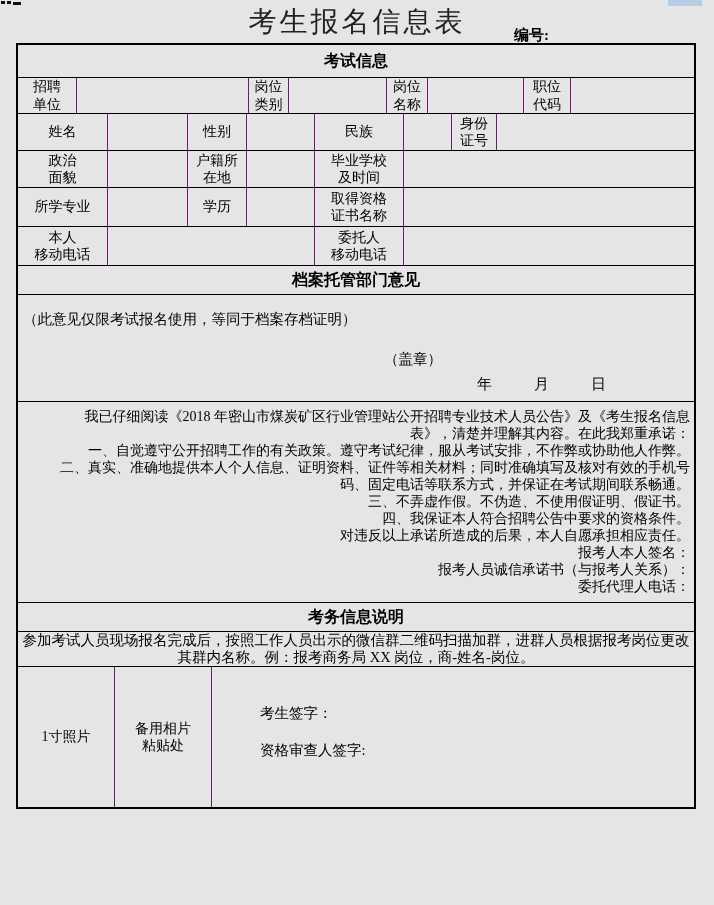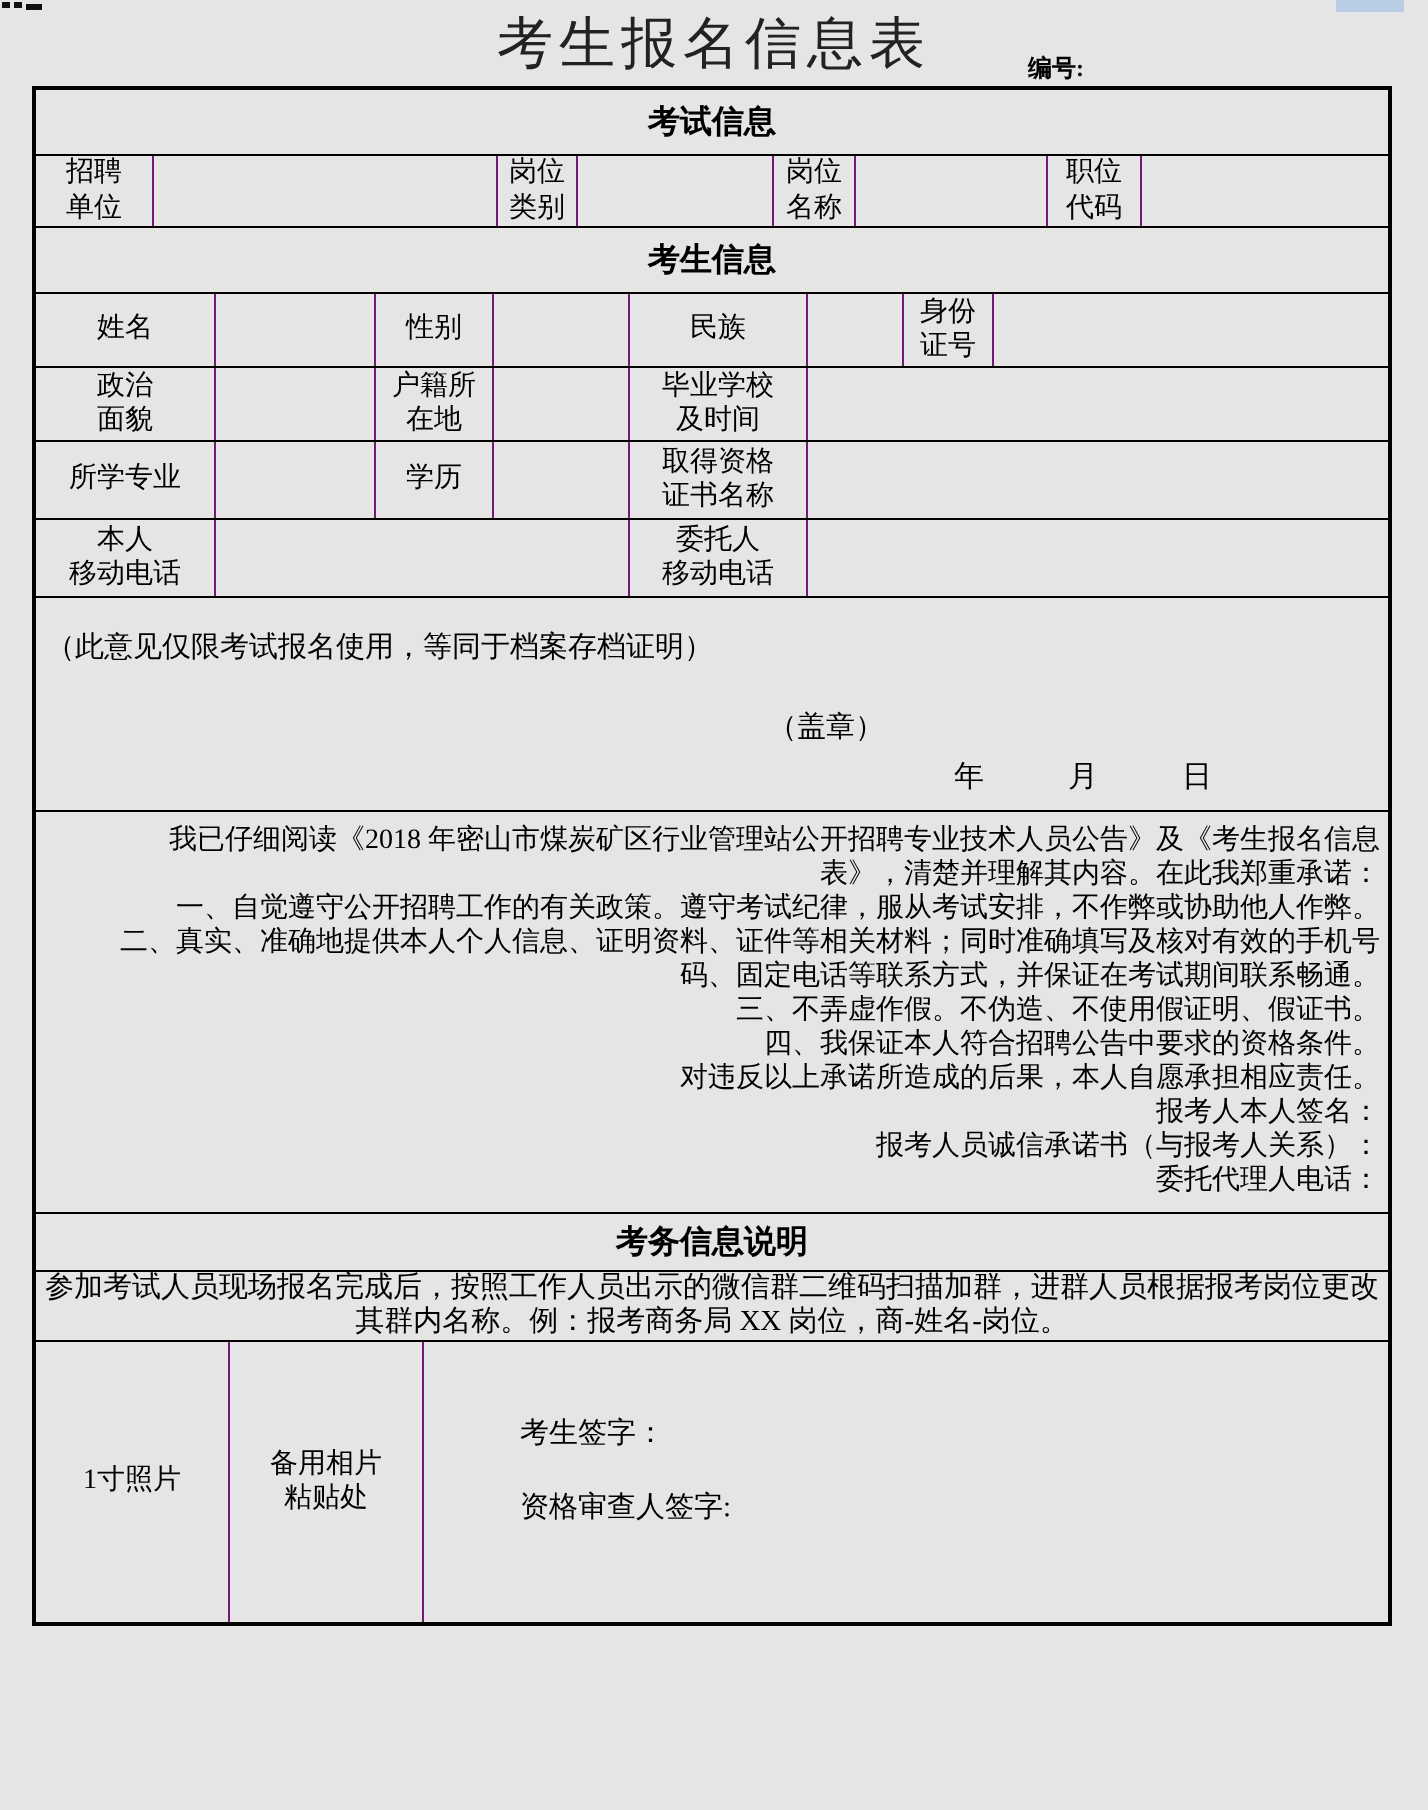--- a/index.html
+++ b/index.html
@@ -8,21 +8,21 @@
     overflow:hidden; color:#000;
     font-family:"Liberation Serif","DejaVu Serif",serif;
   }
   
   .corner-dots { position:absolute; left:1px; top:1px; width:4px; height:3px; background:#111;
     box-shadow:6px 0 0 #111, 12px 1px 0 #111, 16px 1px 0 #111; }
   .blue-chip { position:absolute; left:668px; top:0; width:34px; height:6px; background:#b8cce4; }
 
   .doc-title { position:absolute; top:3px; left:0; width:100%; text-align:center;
     font-size:28px; font-weight:normal; letter-spacing:3px; color:#222; }
-  .code-label { position:absolute; top:26px; left:514px; font-size:12px; font-weight:bold; }
+  .code-label { position:absolute; top:26px; left:514px; font-size:15px; font-weight:bold; }
 
   .form-table { position:absolute; left:16px; top:43px; width:676px; border:2px solid #000; }
   .row { display:flex; align-items:stretch; border-top:1px solid #000; }
   .row.first { border-top:none; }
   .cell { border-left:1px solid #701a75; display:flex; align-items:center; justify-content:center;
     text-align:center; font-size:14px; line-height:1.22; white-space:pre-line; box-sizing:border-box; }
   .cell:first-child { border-left:none; }
   .grow { flex:1 1 auto; }
 
   .sec { display:flex; align-items:center; justify-content:center;
@@ -72,21 +72,20 @@
 类别</div>
       <div class="cell" style="flex:0 0 98px"></div>
       <div class="cell" style="flex:0 0 41px">岗位
 名称</div>
       <div class="cell" style="flex:0 0 96px"></div>
       <div class="cell" style="flex:0 0 47px">职位
 代码</div>
       <div class="cell grow"></div>
     </div>
 
-    <div class="row sec h32">考生信息</div>
 
     <div class="row h36">
       <div class="cell" style="flex:0 0 89px">姓名</div>
       <div class="cell" style="flex:0 0 80px"></div>
       <div class="cell" style="flex:0 0 59px">性别</div>
       <div class="cell" style="flex:0 0 68px"></div>
       <div class="cell" style="flex:0 0 89px">民族</div>
       <div class="cell" style="flex:0 0 48px"></div>
       <div class="cell" style="flex:0 0 45px">身份
 证号</div>
@@ -117,20 +116,21 @@
 
     <div class="row h38">
       <div class="cell" style="flex:0 0 89px">本人
 移动电话</div>
       <div class="cell" style="flex:0 0 207px"></div>
       <div class="cell" style="flex:0 0 89px">委托人
 移动电话</div>
       <div class="cell grow"></div>
     </div>
 
+    <div class="row sec h28">档案托管部门意见</div>
 
     <div class="row h106 archive-cell">
       <div class="archive-note">（此意见仅限考试报名使用，等同于档案存档证明）</div>
       <div class="archive-seal">（盖章）</div>
       <div class="archive-date">
         <span>年</span>
         <span>月</span>
         <span>日</span>
       </div>
     </div>

